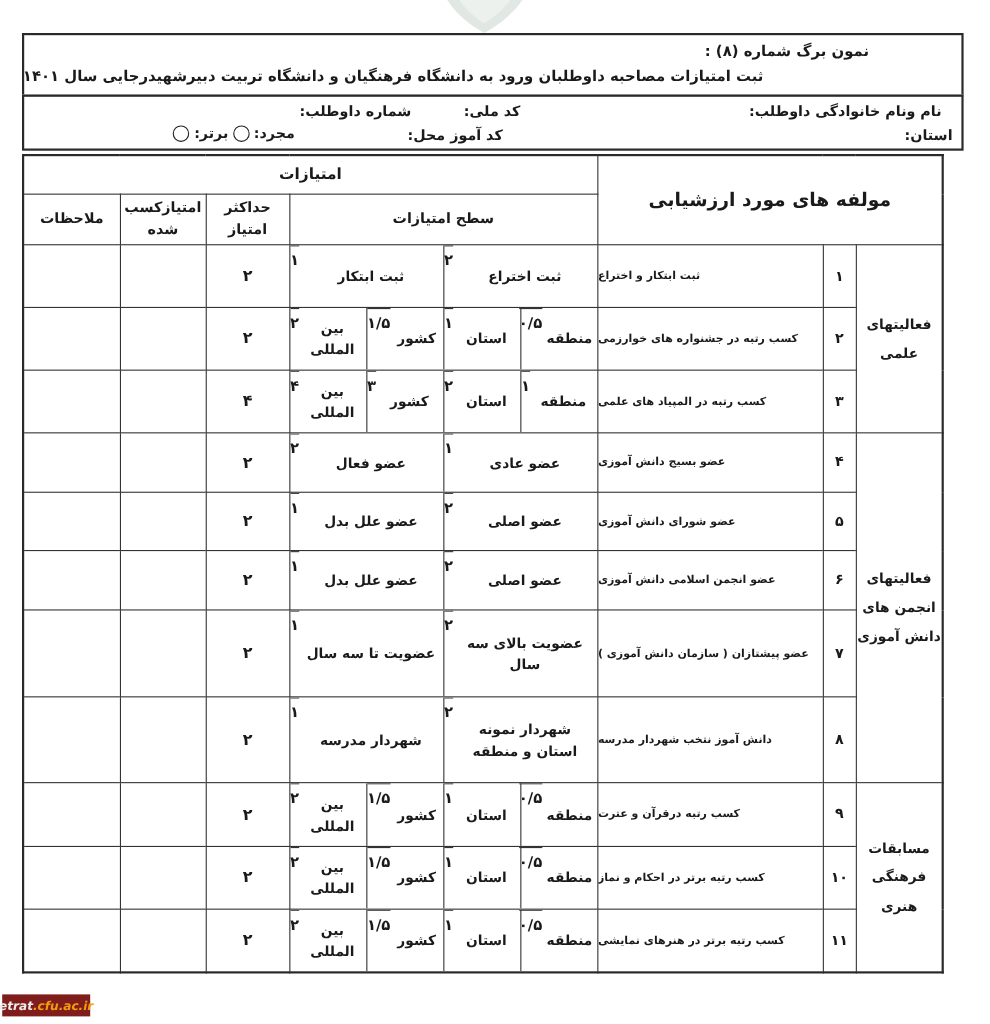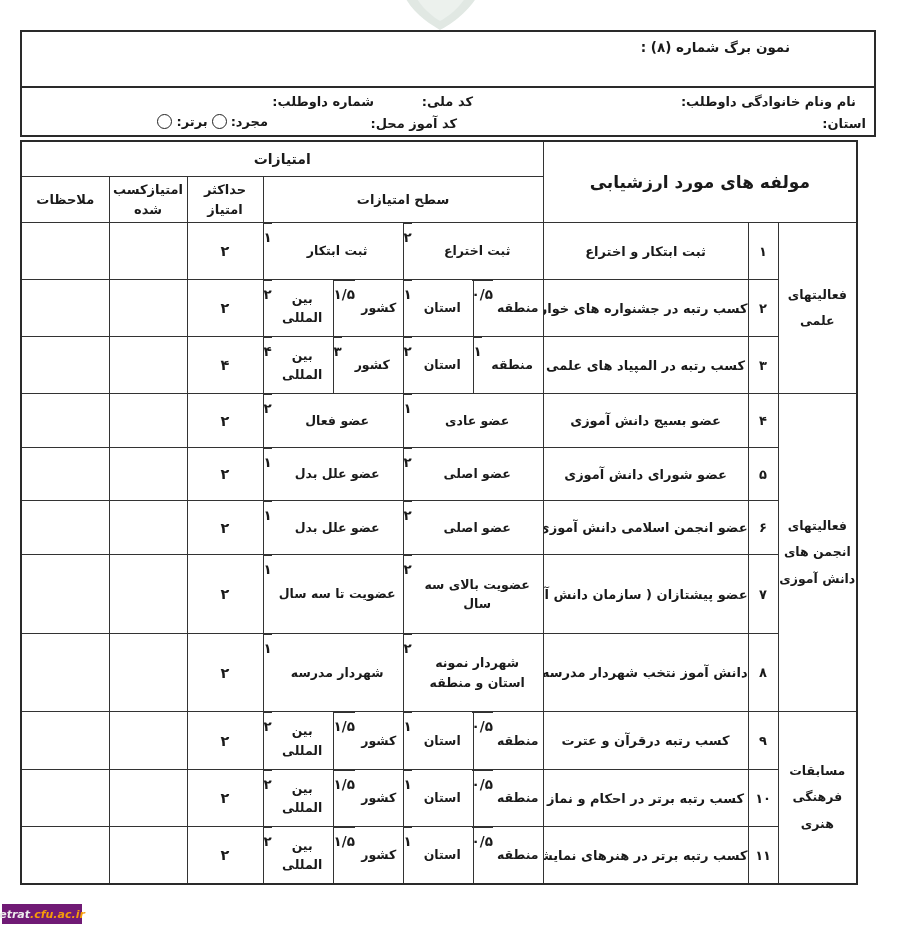--- a/index.html
+++ b/index.html
@@ -43,56 +43,57 @@
   }
   table.main th,table.main td{
     border:1px solid #333;padding:0;font-weight:bold;vertical-align:middle;
   }
   th.pts-h{height:34px;font-size:14px;text-align:center;}
   th.eval-h{font-size:17px;text-align:center;}
   tr.subhead th{height:45px;font-size:13px;text-align:center;line-height:1.5;padding:0 3px;}
   td.group-cell{text-align:center;font-size:12.5px;line-height:2.1;padding:0 3px;}
   td.num-cell{text-align:center;font-size:13px;}
   td.comp-cell{
-    text-align:center;font-size:13px;padding:0 8px;
+    text-align:left;font-size:10px;padding:0 8px;
     white-space:nowrap;overflow:hidden;
   }
   td.levels-cell{padding:0;overflow:hidden;}
   .levels-wrap{display:flex;flex-direction:row;width:100%;}
   .level-col{flex:1;display:flex;min-width:0;}
   .level-col:not(:last-child){border-left:1px solid #333;}
   .level-label{
     flex:1;display:flex;align-items:center;justify-content:center;
     text-align:center;font-size:12.5px;line-height:1.55;padding:0 4px;
   }
   .level-value{
     height:26px;border-top:1px solid #333;
     display:flex;align-items:center;justify-content:center;font-size:13.5px;
   }
   td.max-cell{text-align:center;font-size:14.5px;}
   td.earned-cell,td.remarks-cell{background:#fff;}
   
   .watermark{
     position:absolute;left:2px;top:904px;width:80px;height:20px;
-    background:#701a75;display:flex;align-items:center;justify-content:center;
+    background:#7f1d1d;display:flex;align-items:center;justify-content:center;
     font-style:italic;font-size:11px;letter-spacing:0;
   }
   .wm-prefix{color:#ededed;}
   .wm-suffix{color:#f59c0a;}
 </style>
 </head>
 <body>
 
 <svg class="logo" width="96" height="50" viewBox="0 0 96 50">
   <path d="M8 0 C28 -10 70 -10 90 2 C82 26 56 42 48 46 C38 40 14 26 8 0 Z" fill="#dce5df"></path>
   <path d="M20 4 C36 -4 62 -4 78 4 C72 22 54 34 48 37 C40 32 26 22 20 4 Z" fill="#e9efeb"></path>
 </svg>
 
 <div class="title-box">
   <span class="t-form-no">نمون برگ شماره (۸) :</span>
+  <span class="t-title">ثبت امتیازات مصاحبه داوطلبان ورود به دانشگاه فرهنگیان و دانشگاه تربیت دبیرشهیدرجایی سال ۱۴۰۱</span>
 </div>
 
 <div class="info-box">
   <span class="info-item i-name">نام ونام خانوادگی داوطلب:</span>
   <span class="info-item i-nid">کد ملی:</span>
   <span class="info-item i-cand">شماره داوطلب:</span>
   <span class="info-item i-prov">استان:</span>
   <span class="info-item i-code">کد آموز محل:</span>
   <span class="info-item i-marital">
     <span>مجرد:</span>

